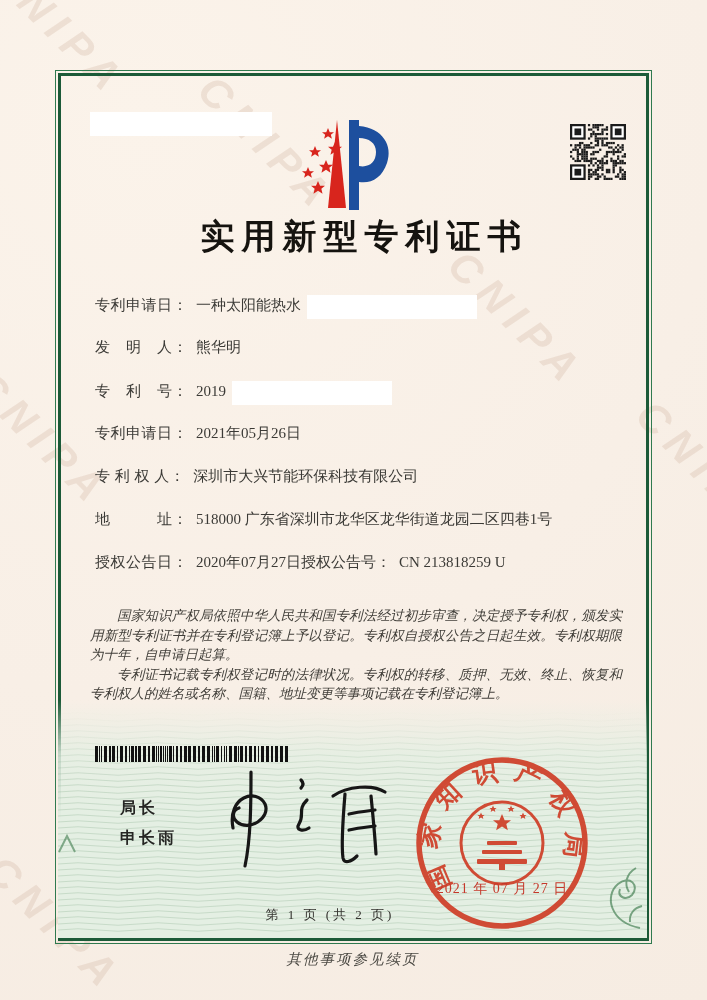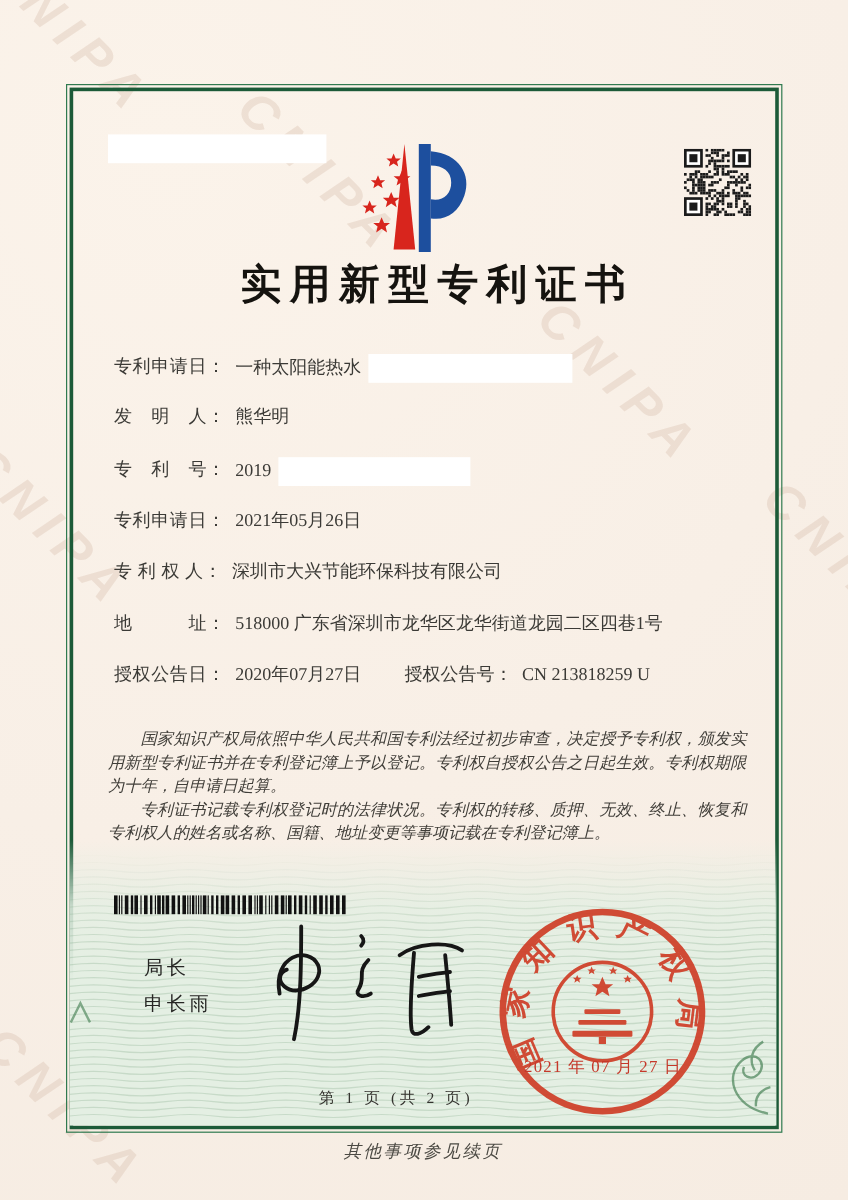--- a/index.html
+++ b/index.html
@@ -17,27 +17,27 @@
   .logo{position:absolute;left:283px;top:118px;width:112px;height:94px;z-index:3;}
   .qr{position:absolute;left:570px;top:124px;width:56px;height:56px;z-index:3;}
   .title{position:absolute;left:55px;top:214px;width:619px;text-align:center;z-index:3;
          font-size:34px;font-weight:bold;letter-spacing:7px;color:#15130f;}
   .fields{position:absolute;left:95px;top:0;width:530px;z-index:3;font-size:15px;color:#3b3a36;}
   .row{position:absolute;left:0;white-space:nowrap;}
   .row .lab{margin-right:8px;letter-spacing:.5px;}
   .r0{top:295px}.r1{top:338px}.r2{top:381px}.r3{top:424px}.r4{top:467px}.r5{top:510px}.r6{top:553px}
   .redact-inline{display:inline-block;vertical-align:middle;height:24px;margin-left:6px;}
   .w170{width:170px}.w160{width:160px}
-  .lab2{margin-left:36px;margin-right:8px;}
+  .lab2{margin-right:8px;}
   .body{position:absolute;left:90px;top:586px;width:532px;z-index:3;
         font-style:italic;font-size:13.5px;line-height:19.5px;color:#403e39;text-align:justify;margin-top:20px;}
   .body p{margin:0;text-indent:2em;}
   .barcode{position:absolute;left:95px;top:746px;width:196px;height:16px;z-index:3;}
   .comm{position:absolute;left:120px;top:793px;z-index:3;font-family:"Liberation Sans","DejaVu Sans",sans-serif;
-        font-size:16px;color:#262624;letter-spacing:3px;line-height:30px;}
+        font-size:16px;color:#262624;letter-spacing:3px;line-height:30px;font-weight:bold;}
   .sig{position:absolute;left:205px;top:766px;z-index:3;}
   .seal{position:absolute;left:412px;top:753px;width:180px;height:180px;z-index:3;opacity:.93;}
   .sealdate{position:absolute;left:415px;top:880px;width:175px;text-align:center;z-index:4;
             color:#c5382a;font-size:14px;letter-spacing:1px;white-space:nowrap;}
   .pageno{position:absolute;left:55px;top:906px;width:550px;text-align:center;z-index:3;
           font-size:13px;letter-spacing:3px;color:#33322e;}
   .note{position:absolute;left:55px;top:950px;width:595px;text-align:center;z-index:3;
         font-style:italic;font-size:14.5px;letter-spacing:2px;color:#4c4a44;}
   .flourish-br{position:absolute;left:596px;top:848px;z-index:3;}
   .flourish-bl{position:absolute;left:57px;top:832px;z-index:3;}

